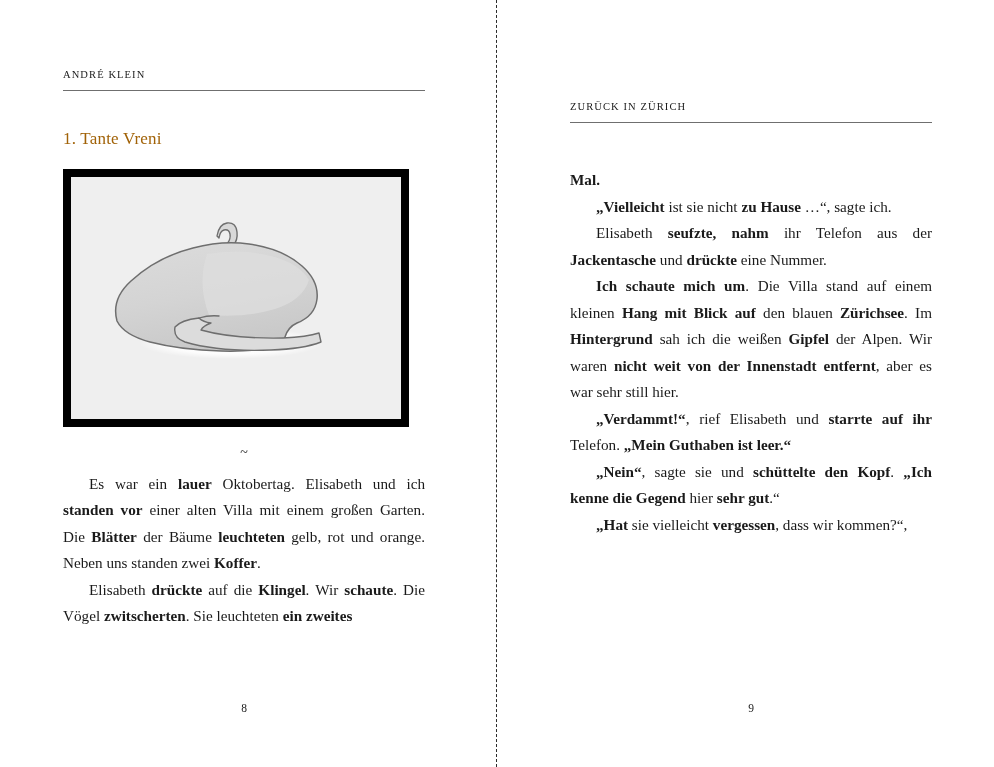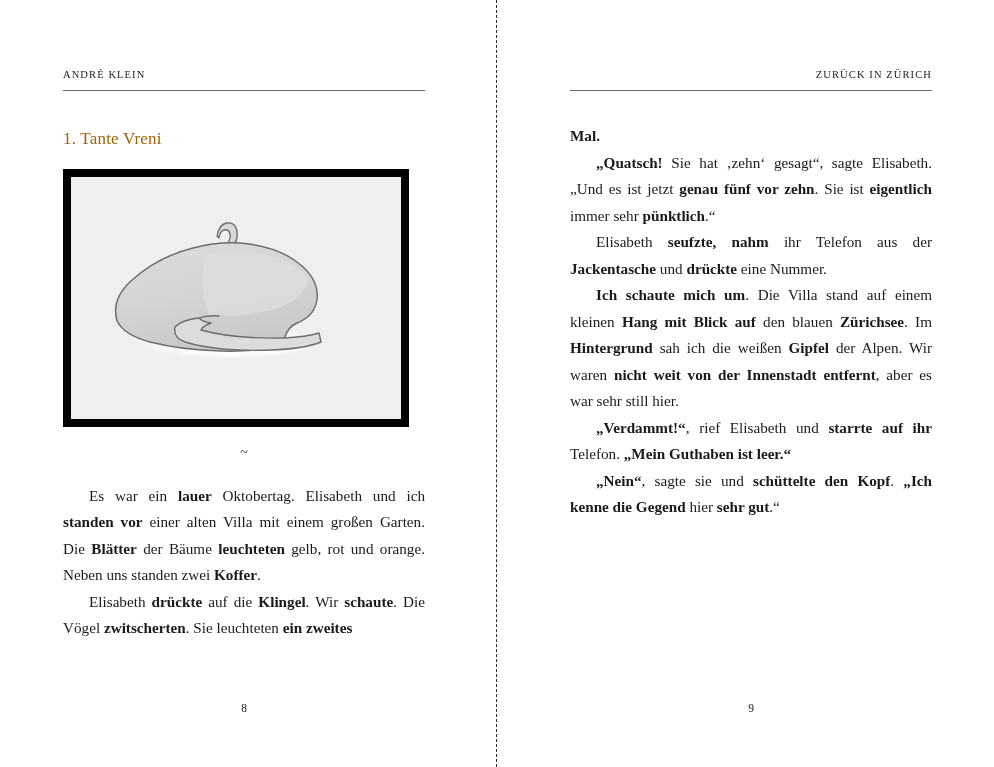--- a/index.html
+++ b/index.html
@@ -54,21 +54,21 @@
   .runhead {
     font-size: 10.5px;
     letter-spacing: 1.1px;
     color: #1a1a1a;
     text-transform: uppercase;
     height: 14px;
     line-height: 14px;
     white-space: nowrap;
   }
   .runhead-left  { text-align: left; }
-  .runhead-right { text-align: right; }
+  .runhead-right { text-align: left; margin-top: 32px; }
 
   .head-rule {
     margin-top: 8px;
     height: 0;
     border-top: 1px solid #6f6f6f;
   }
 
   
   .chapter-title {
     margin-top: 38px;
@@ -110,22 +110,22 @@
     color: #1a1a1a;
     hyphens: none;
   }
   .body-text p {
     margin: 0;
     text-indent: 26px;
   }
   .body-text p.noindent { text-indent: 0; }
   .body-text b { font-weight: 700; }
 
-  .page-left .body-text  { margin-top: 22px; }
-  .page-right .body-text { margin-top: 32px; }
+  .page-left .body-text  { margin-top: 10px; }
+  .page-right .body-text { margin-top: 44px; }
 
   
   .folio {
     position: absolute;
     top: 702px;
     width: 362px;
     text-align: center;
     font-size: 11.5px;
     color: #1a1a1a;
   }
@@ -192,25 +192,26 @@
   <div class="page page-right">
     <div class="page-inner">
 
       <div class="runhead runhead-right">
         <span>ZURÜCK IN ZÜRICH</span>
       </div>
       <div class="head-rule"></div>
 
       <div class="body-text">
           <p class="noindent"><b>Mal.</b></p>
-          <p><b>„Quatsch!</b><span> Sie hat ‚zehn‘ gesagt“, sagte Elisabeth. „Und es ist jetzt </span><b>genau fünf vor zehn</b><span>. Sie ist </span><b>eigentlich</b><span> immer sehr </span><b>pünktlich</b><span>.“</span></p>
+          <p><b>„Vielleicht</b><span> ist sie nicht </span><b>zu Hause</b><span> …“, sagte ich.</span></p>
           <p><span>Elisabeth </span><b>seufzte, nahm</b><span> ihr Telefon aus der </span><b>Jackentasche</b><span> und </span><b>drückte</b><span> eine Nummer.</span></p>
           <p><b>Ich schaute mich um</b><span>. Die Villa stand auf einem kleinen </span><b>Hang mit Blick auf</b><span> den blauen </span><b>Zürichsee</b><span>. Im </span><b>Hintergrund</b><span> sah ich die weißen </span><b>Gipfel</b><span> der Alpen. Wir waren </span><b>nicht weit von der Innenstadt entfernt</b><span>, aber es war sehr still hier.</span></p>
           <p><b>„Verdammt!“</b><span>, rief Elisabeth und </span><b>starrte auf ihr</b><span> Telefon. </span><b>„Mein Guthaben ist leer.“</b></p>
           <p><b>„Nein“</b><span>, sagte sie und </span><b>schüttelte den Kopf</b><span>. </span><b>„Ich kenne die Gegend</b><span> hier </span><b>sehr gut</b><span>.“</span></p>
+          <p><b>„Hat</b><span> sie vielleicht </span><b>vergessen</b><span>, dass wir kommen?“,</span></p>
         </div>
     </div>
 
     <div class="folio">9</div>
   </div>
 
   <div class="gutter"></div>
 </div>
 
 </body></html>

